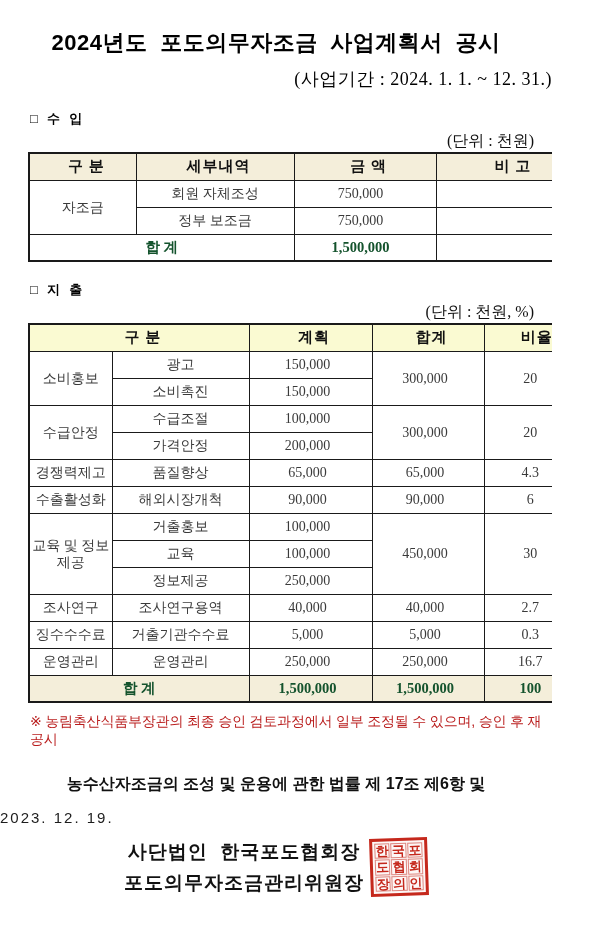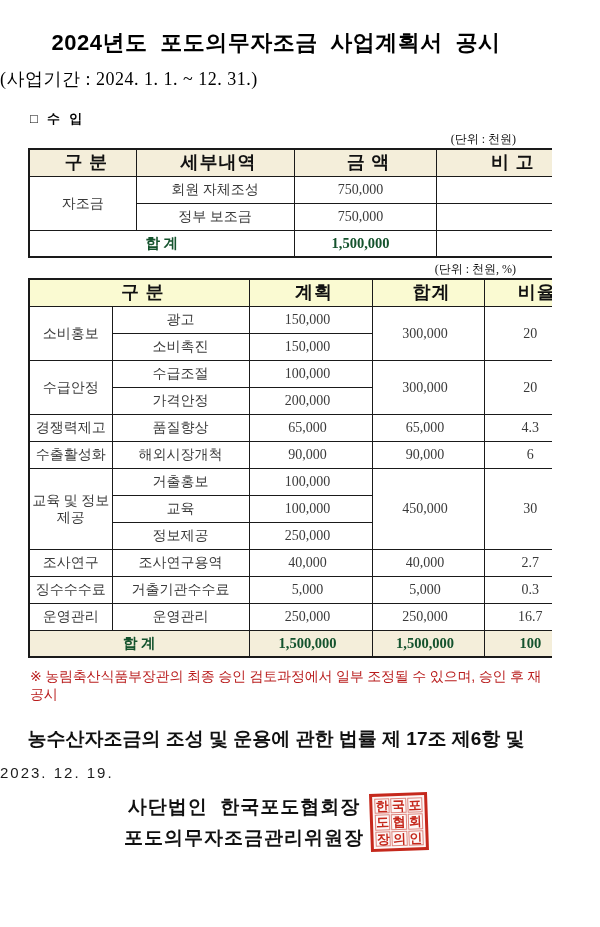--- a/index.html
+++ b/index.html
@@ -6,50 +6,50 @@
   html, body { margin: 0; padding: 0; background: #ffffff; }
   .page {
     width: 552px; height: 927px; background: #ffffff;
     font-family: "Liberation Serif", "DejaVu Serif", serif;
     color: #000; overflow: hidden; padding-top: 28px;
   }
   .title {
     text-align: center; font-family: "Liberation Sans", "DejaVu Sans", sans-serif;
     font-weight: bold; font-size: 22px; letter-spacing: 0.5px; word-spacing: 6px;
   }
-  .subtitle { text-align: left; font-size: 18px; margin-top: 9px; letter-spacing: 0.5px; }
+  .subtitle { text-align: right; font-size: 18px; margin-top: 9px; letter-spacing: 0.5px; }
   .section-heading {
     margin-left: 30px; margin-top: 19px; font-size: 13px; font-weight: bold;
     letter-spacing: 3px;
   }
-  .unit-note { text-align: right; margin-right: 36px; font-size: 12px; margin-top: 3px; color: #111; }
+  .unit-note { text-align: right; margin-right: 18px; font-size: 16px; margin-top: 3px; color: #111; }
   table.tbl {
     border-collapse: collapse; table-layout: fixed; margin-left: 28px;
     border: 2px solid #1a1a1a; width: 554px;
   }
   .tbl th, .tbl td {
     border: 1px solid #1a1a1a; text-align: center; vertical-align: middle;
     font-size: 14px; color: #3a3a3a; height: 27px; padding: 0 2px; line-height: 17px;
     overflow: hidden;
   }
-  .tbl th { font-weight: bold; color: #111; font-size: 18px; letter-spacing: 1px; padding-left: 9px; }
+  .tbl th { font-weight: bold; color: #111; font-size: 15px; letter-spacing: 1px; padding-left: 9px; }
   .income-tbl th { background: #f4eeda; }
   .expend-tbl th { background: #fafad2; }
   .tbl td.num { text-align: center; padding-right: 11px; }
   .expend-tbl td.num { padding-right: 8px; }
   .tbl tr.total-row td { font-weight: bold; color: #14532d; font-size: 14.5px; }
   .expend-tbl tr.total-row td { background: #f4eeda; }
   .footnote {
     margin-left: 30px; margin-top: 10px; font-family: "Liberation Sans", "DejaVu Sans", sans-serif;
     font-size: 14px; color: #b91c1c; letter-spacing: -0.2px;
   }
   .notice {
     margin-top: 22px; text-align: center;
     font-family: "Liberation Sans", "DejaVu Sans", sans-serif;
-    font-weight: bold; font-size: 19px; line-height: 25px; color: #111;
+    font-weight: bold; font-size: 16px; line-height: 25px; color: #111;
   }
   .date-line {
     text-align: left; margin-top: 13px; font-family: "Liberation Sans", "DejaVu Sans", sans-serif;
     font-size: 15px; letter-spacing: 2px; color: #1c1c1c;
   }
   .signature {
     margin-top: 10px; display: flex; justify-content: center; align-items: center;
   }
   .sig-lines {
     text-align: center; font-family: "Liberation Sans", "DejaVu Sans", sans-serif;
@@ -106,20 +106,21 @@
         <td></td>
       </tr>
       <tr class="total-row">
         <td colspan="2">합 계</td>
         <td class="num">1,500,000</td>
         <td></td>
       </tr>
     </tbody>
   </table>
 
+  <div class="section-heading">□ 지 출</div>
   <div class="unit-note">(단위 : 천원, %)</div>
 
   <table class="tbl expend-tbl">
     <colgroup>
       <col style="width:83px">
         <col style="width:137px">
         <col style="width:123px">
         <col style="width:112px">
         <col style="width:99px">
     </colgroup>

